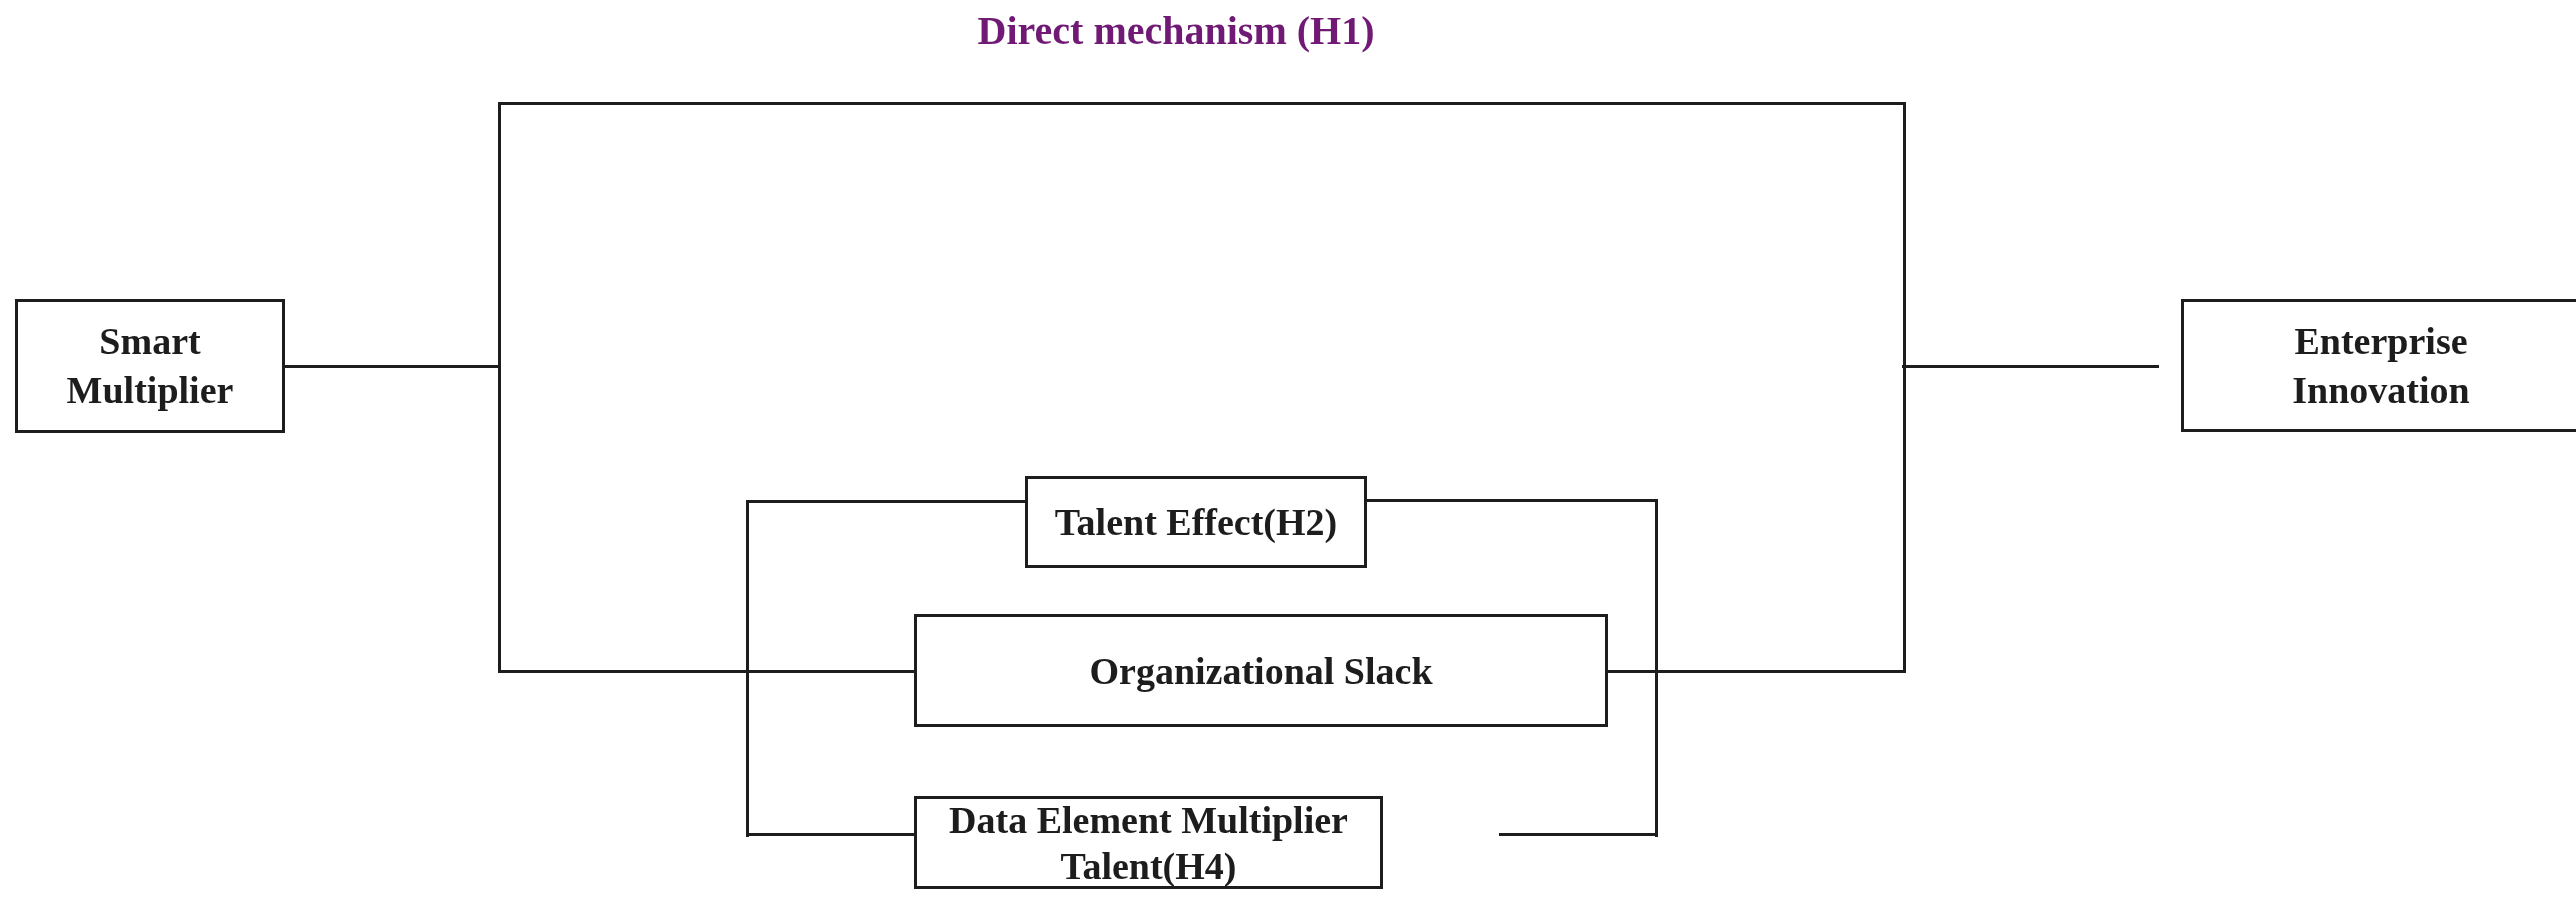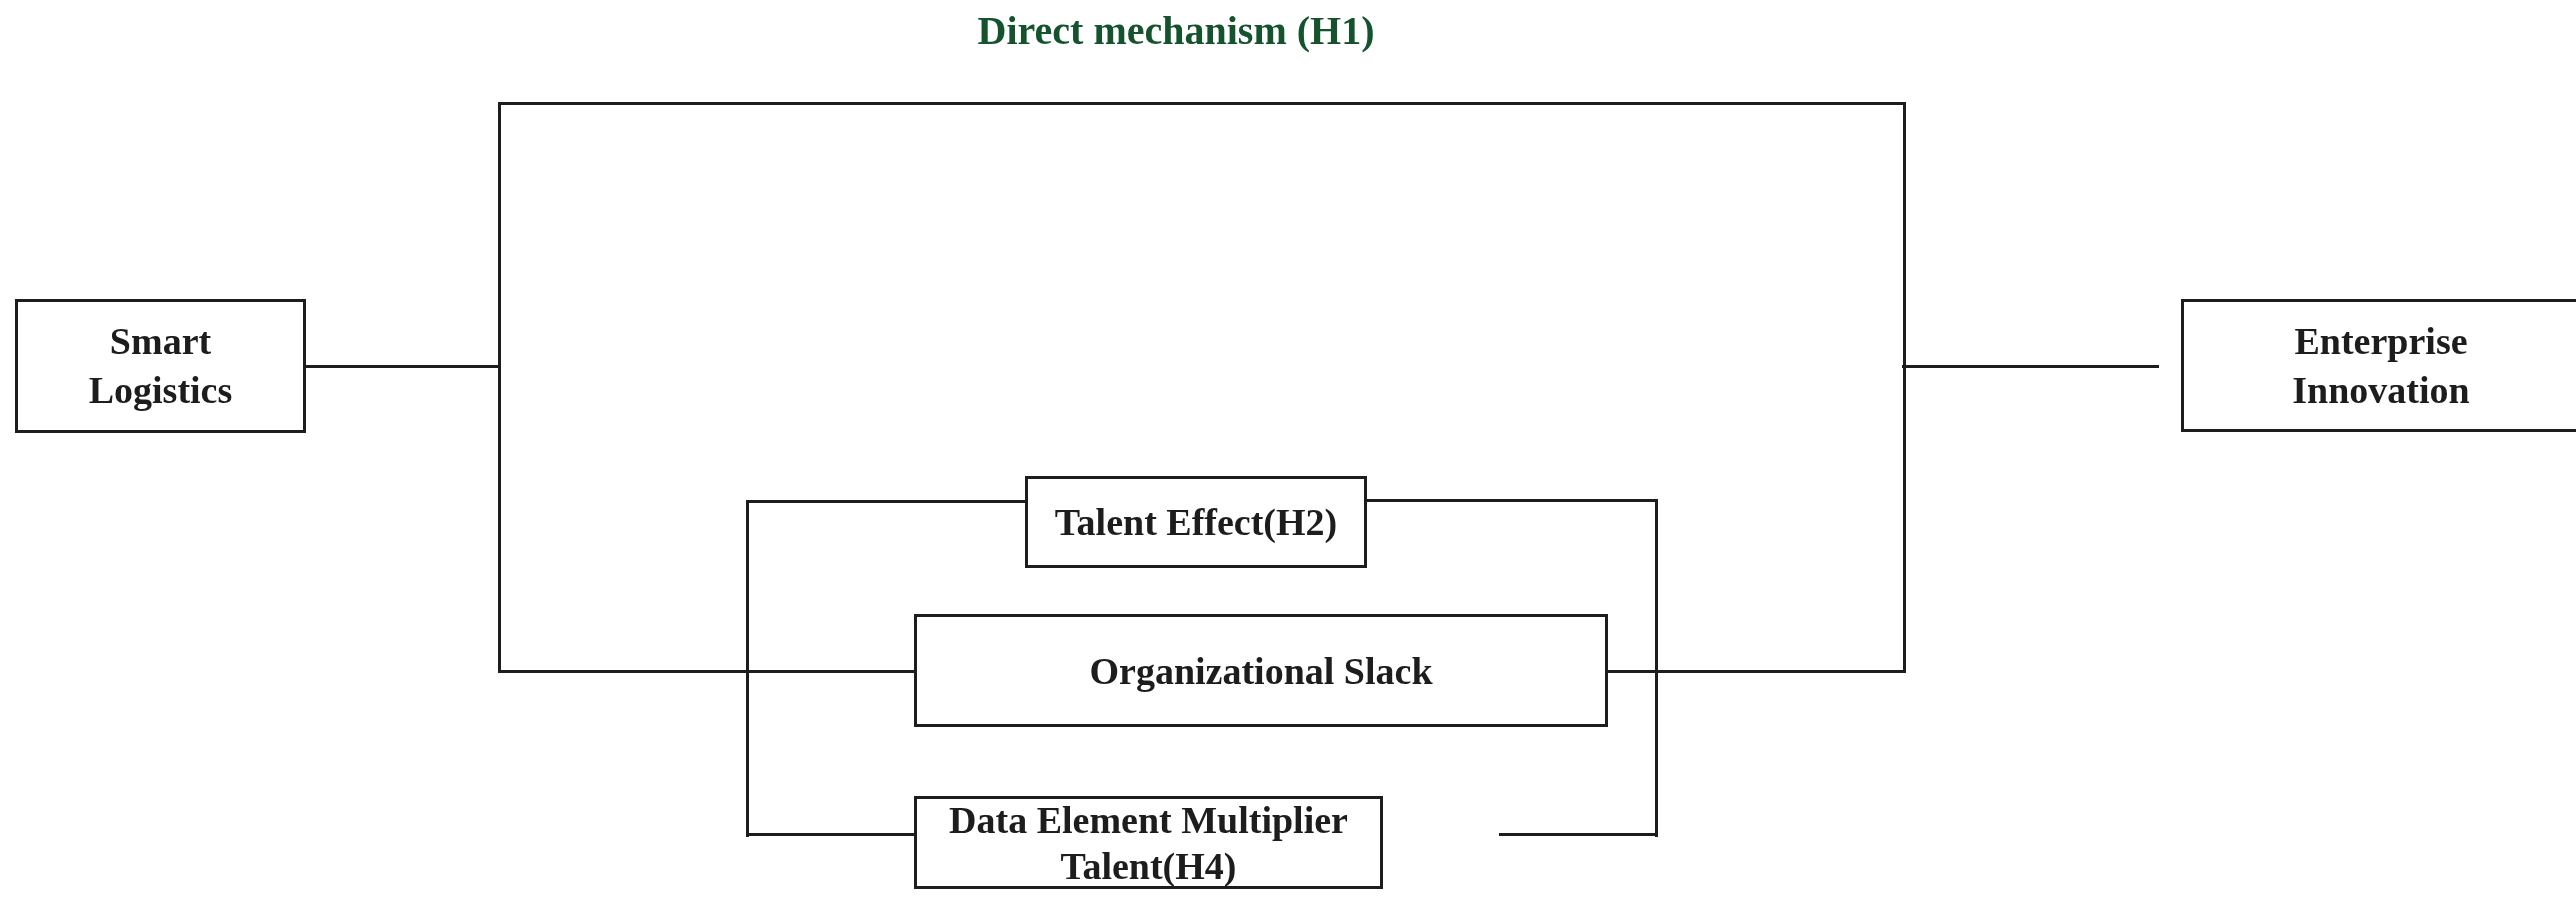--- a/index.html
+++ b/index.html
@@ -43,31 +43,31 @@
     display: flex;
     flex-direction: column;
     align-items: center;
     justify-content: center;
     text-align: center;
     font-weight: bold;
     font-size: 38px;
     line-height: 49px;
     z-index: 5;
   }
-  .node-smart       { left: 15px;   top: 299px; width: 291px; height: 134px; }
+  .node-smart       { left: 15px;   top: 299px; width: 270px; height: 134px; }
   .node-enterprise  { left: 2158px; top: 299px; width: 400px; height: 133px; margin-left: 23px; }
   .node-talent      { left: 1025px; top: 456px; width: 342px; height: 92px; margin-top: 20px; }
   .node-org         { left: 914px; top: 614px; width: 694px; height: 113px; line-height: 48px; }
   .node-data        { left: 914px; top: 796px; width: 469px; height: 93px; line-height: 46px; }
   
   .free-label {
     position: absolute;
     text-align: center;
     font-weight: bold;
-    color: #14532d;
+    color: #701a75;
     z-index: 4;
   }
   .title-label {
     left: 777px;
     top: 8px;
     width: 798px;
     font-size: 40px;
     line-height: 45px;
   }
   .indirect-label {
@@ -100,21 +100,21 @@
   <div class="line h" style="left:746px; top:500px; width:280px;"></div>
 
   <div class="line h" style="left:1365px; top:499px; width:293px;"></div>
 
   <div class="line h" style="left:746px; top:833px; width:169px;"></div>
 
   <div class="line h" style="left:1499px; top:833px; width:159px;"></div>
 
   <div class="node node-smart">
     <span>Smart</span>
-    <span>Logistics</span>
+    <span>Multiplier</span>
   </div>
 
   <div class="node node-enterprise">
     <span>Enterprise</span>
     <span>Innovation</span>
   </div>
 
   <div class="node node-talent">
     <span>Talent Effect(H2)</span>
   </div>

